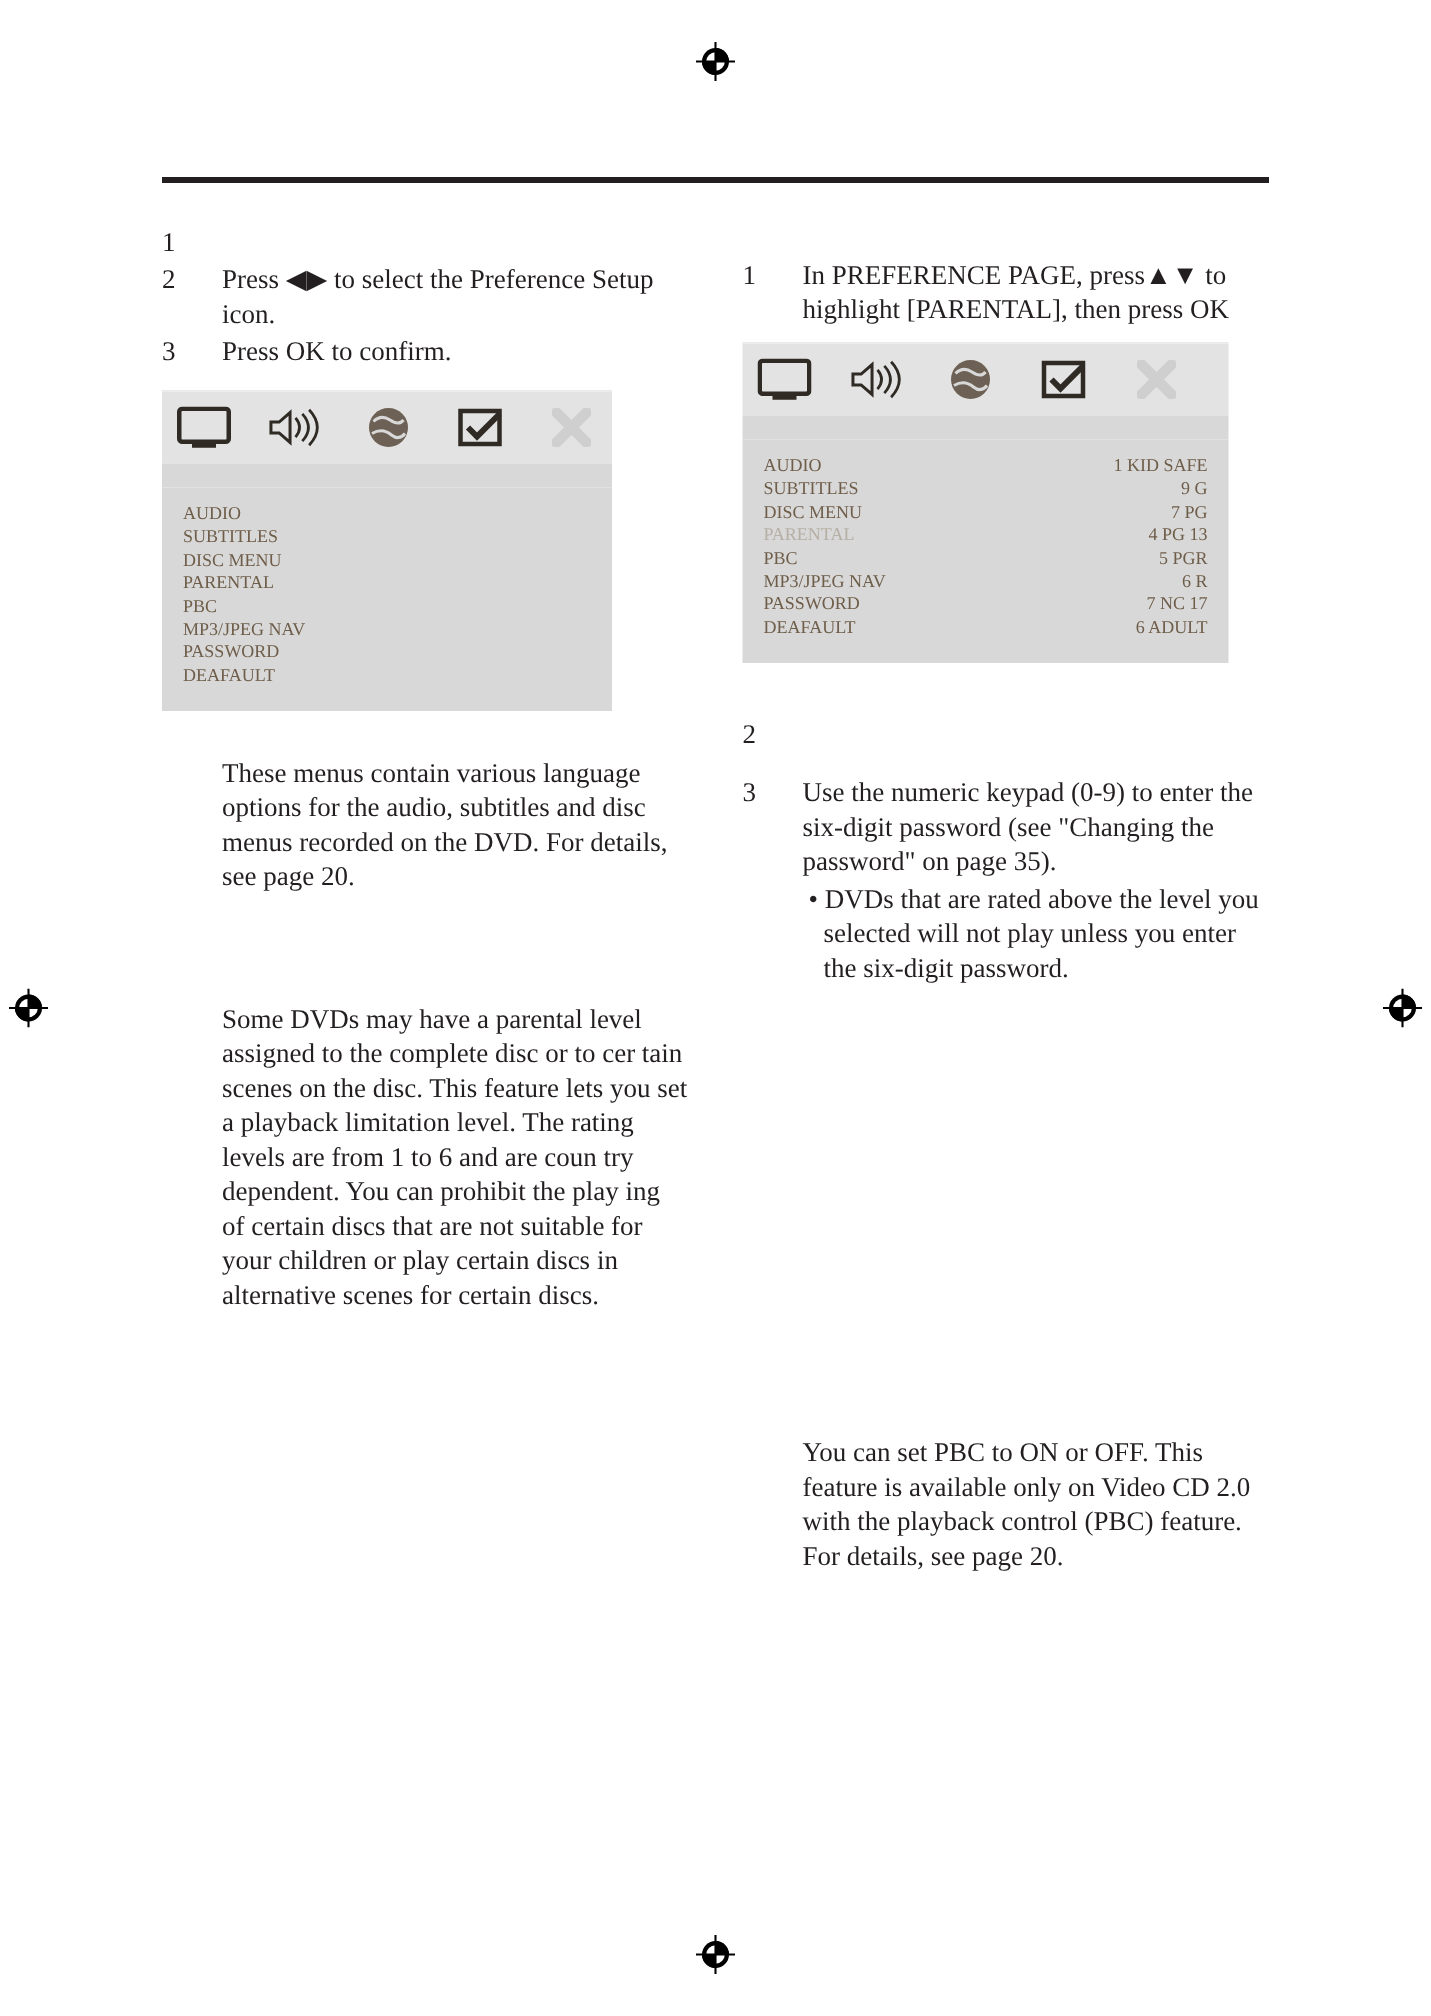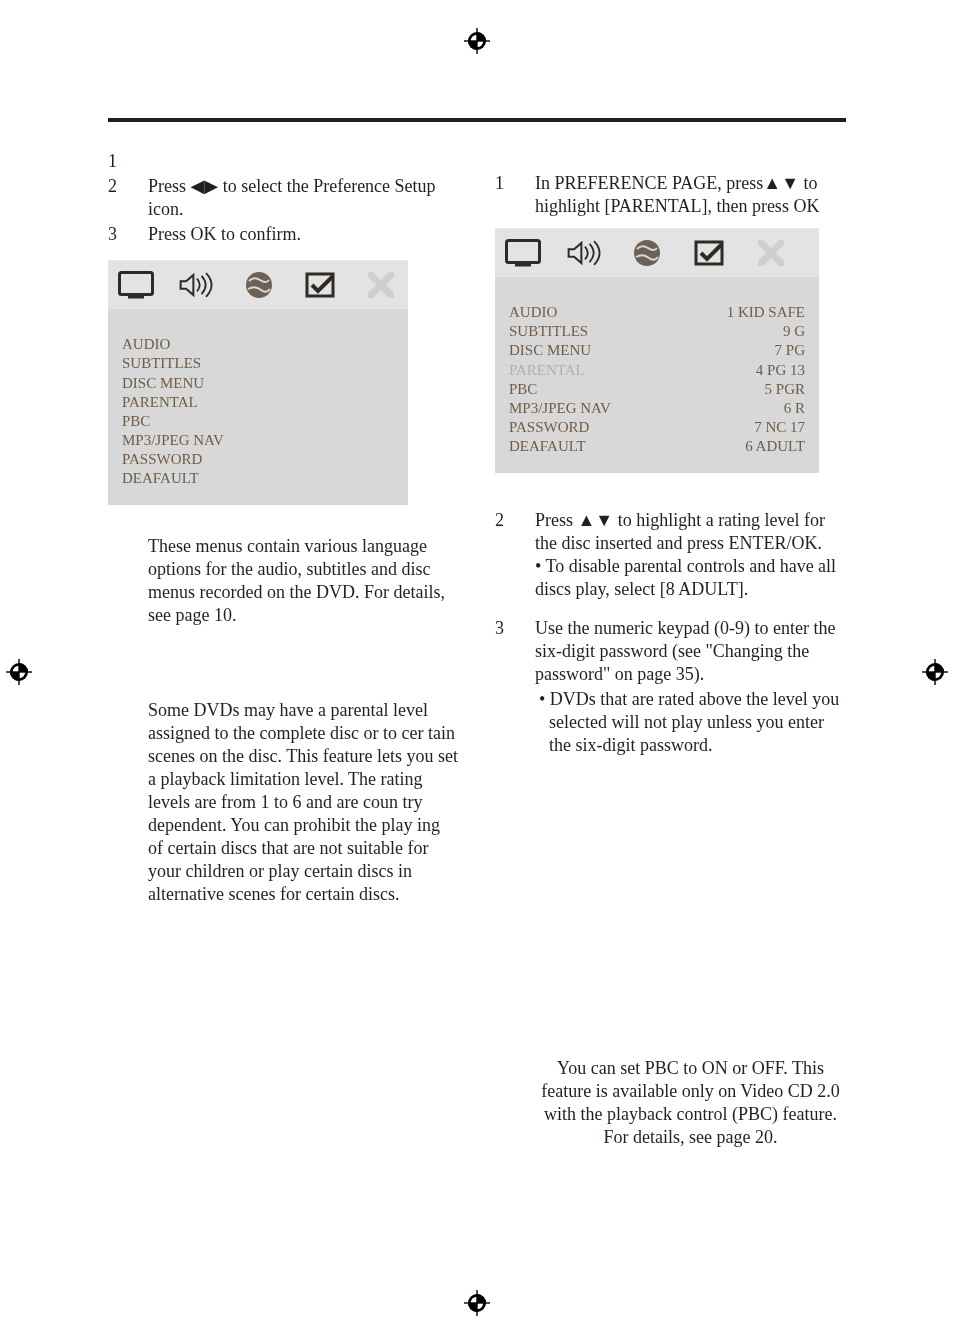--- a/index.html
+++ b/index.html
@@ -92,21 +92,21 @@
   }
   .osd-iconbar svg { display:block; }
   .osd-gap {
     height: 16px;
     background: #d8d8d8;
   }
   .osd-body {
     background: #d8d8d8;
     padding: 10px 14px 16px 14px;
     font-family: "Times New Roman", Times, serif;
-    font-size: 15px;
+    font-size: 12px;
     line-height: 1.28;
     color: #6e5d49;
     display: flex;
   }
   .osd-body .left-list {
     flex: 0 0 55%;
   }
   .osd-body .right-list {
     flex: 1;
     text-align: right;
@@ -234,21 +234,21 @@
               <div>DISC MENU</div>
               <div>PARENTAL</div>
               <div>PBC</div>
               <div>MP3/JPEG NAV</div>
               <div>PASSWORD</div>
               <div>DEAFAULT</div>
             </div>
         </div>
       </div>
 
-      <div class="block indent">These menus contain various language options for the audio, subtitles and disc menus recorded on the DVD. For details, see page 10.</div>
+      <div class="block indent">These menus contain various language options for the audio, subtitles and disc menus recorded on the DVD. For details, see page 20.</div>
 
       <div class="block indent" style="margin-top:72px;">Some DVDs may have a parental level assigned to the complete disc or to cer tain   scenes on the disc. This feature lets you set a playback limitation level. The rating levels are from 1 to 6 and are coun try dependent. You can prohibit the play ing of certain discs that are not suitable for your children or play certain discs in alternative scenes for certain discs.</div>
 
     </div>
 
     <div class="col" style="padding-top:22px;">
 
       <ol class="steps">
         <li>
           <span class="num">1</span>
@@ -312,34 +312,30 @@
               <div>6 R</div>
               <div>7 NC 17</div>
               <div>6 ADULT</div>
             </div>
         </div>
       </div>
 
       <ol class="steps" style="margin-top:36px;">
         <li>
           <span class="num">2</span>
-          <span class="txt">
-            <span>Press ▲▼ to highlight a rating level for the disc inserted and press ENTER/OK.</span><br>
-            <span>• To disable parental controls and have all discs play, select [8 ADULT].</span>
-          </span>
         </li>
       </ol>
 
       <ol class="steps" style="margin-top:16px;">
         <li>
           <span class="num">3</span>
           <span class="txt">
             <span>Use the numeric keypad (0-9) to enter the six-digit password (see "Changing the password" on page 35).</span>
             <div class="sub" style="margin-top:2px;">• DVDs that are rated above the level you selected will not play unless you enter the six-digit password.</div>
           </span>
         </li>
       </ol>
 
-      <div class="block indent" style="margin-top:300px;text-align:center;">You can set PBC to ON or OFF. This feature is available only on Video CD 2.0 with the playback control (PBC) feature. For details, see page 20.</div>
+      <div class="block indent" style="margin-top:300px;">You can set PBC to ON or OFF. This feature is available only on Video CD 2.0 with the playback control (PBC) feature. For details, see page 20.</div>
 
     </div>
   </div>
 </div>
 
 </body></html>

